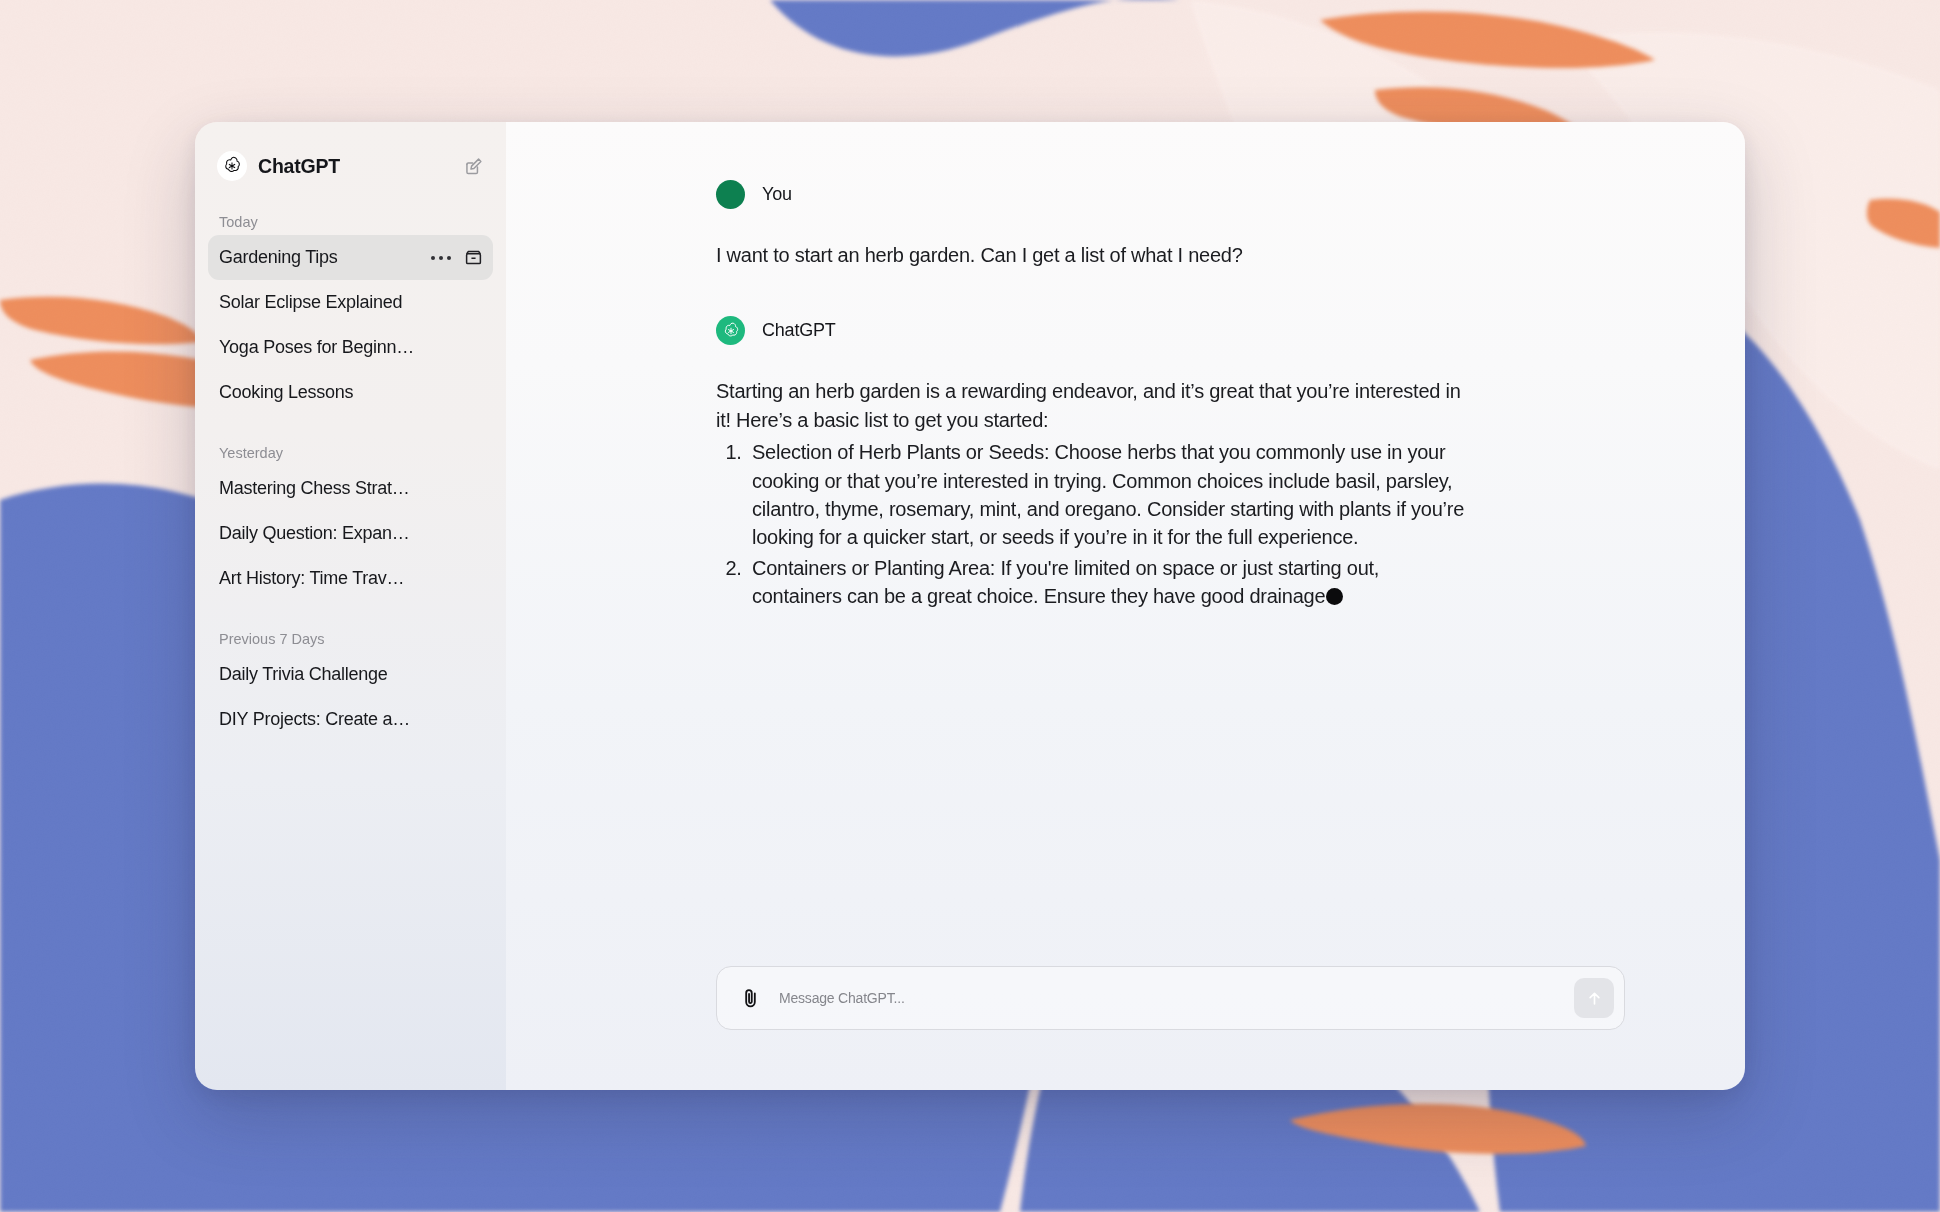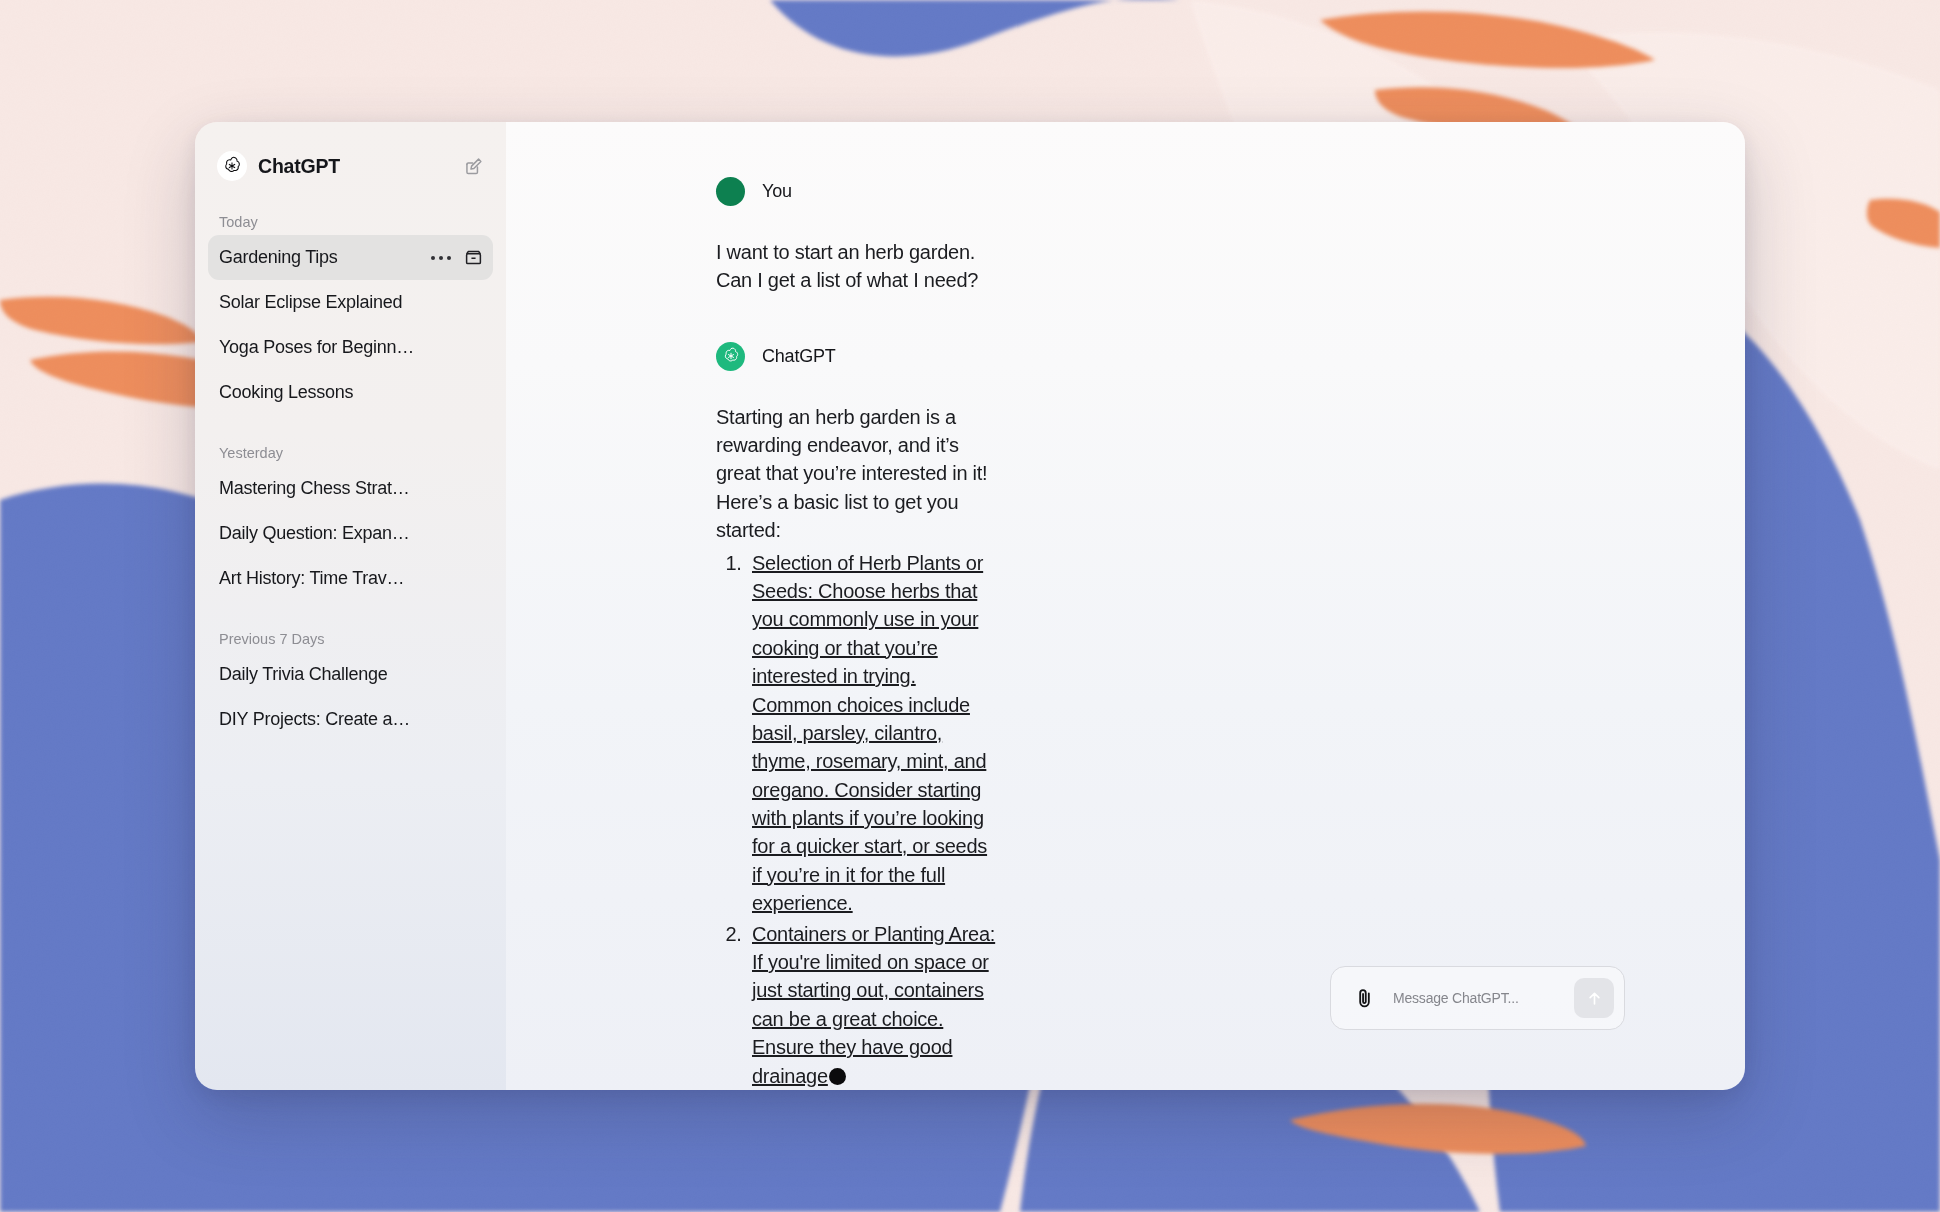--- a/index.html
+++ b/index.html
@@ -72,21 +72,21 @@
   .row-actions { margin-left:auto; display:flex; align-items:center; gap:13px; }
   .dots { display:flex; gap:4px; align-items:center; cursor:pointer; }
   .dots i { width:4px; height:4px; border-radius:50%; background:#303034; display:block; }
   .archive-ico { cursor:pointer; display:flex; }
 
   
   #main {
     flex:1;
     background:linear-gradient(to bottom, #fcfbfb 0%, #f9f9fa 25%, #f2f4f8 60%, #eef0f6 100%);
     position:relative;
-    display:flex; align-items:flex-end;
+    display:flex; flex-direction:column;
   }
   #thread {
     padding:58px 0 0 0;
     flex:1;
     overflow:hidden;
   }
   .msg { padding:0 120px 0 210px; }
   .msg + .msg { margin-top:47px; }
   .msg-head { display:flex; align-items:center; margin-bottom:15px; }
   .avatar {
@@ -103,21 +103,21 @@
   .msg-body {
     font-size:20px; line-height:1.42;
     color:#1b1c20; letter-spacing:-.25px;
     max-width:755px;
     margin-top:32px;
   }
   .msg-body p { margin:0; }
   .msg-body ol {
     margin:4px 0 0 0; padding-left:31px;
   }
-  .msg-body ol li { margin-top:2px; padding-left:5px;text-decoration:underline; }
+  .msg-body ol li { margin-top:2px; padding-left:5px; }
   .stream-dot {
     display:inline-block; width:17px; height:17px;
     border-radius:50%; background:#0b0b0d;
     vertical-align:-2px; margin-left:1px;
   }
 
   
   #composer { padding:0 120px 60px 210px; }
   .input-wrap {
     height:64px;

